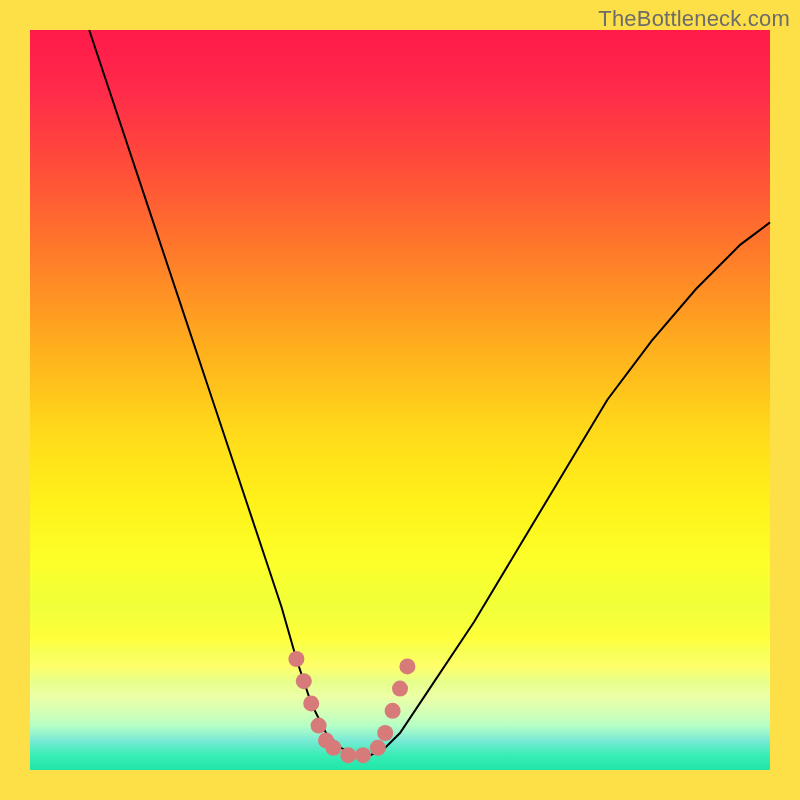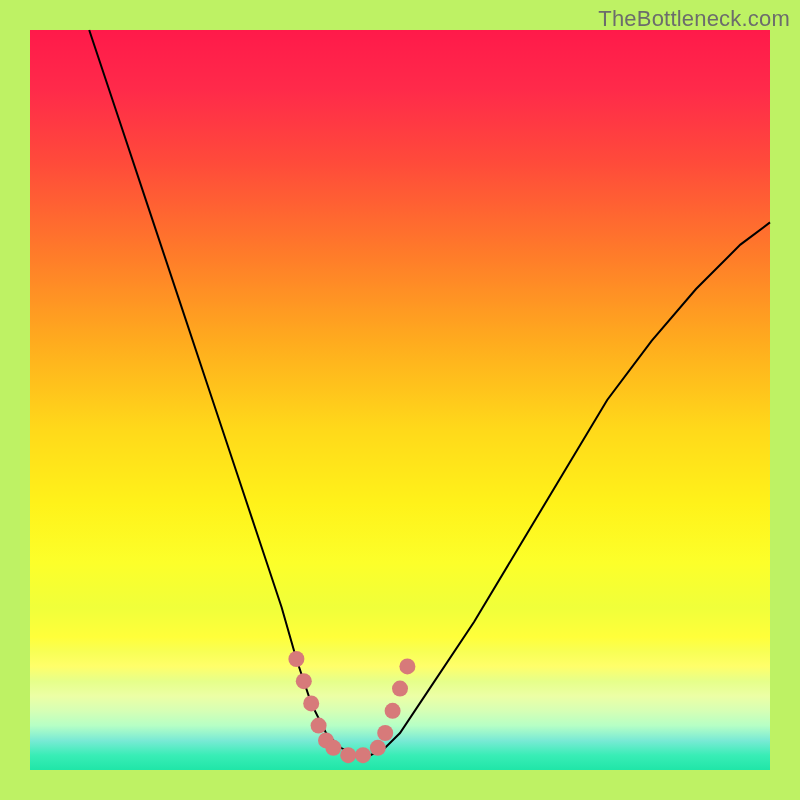--- a/index.html
+++ b/index.html
@@ -1,21 +1,21 @@
 <!DOCTYPE html>
 <html><head>
 <meta charset="utf-8">
 <style>
   * { margin: 0; padding: 0; box-sizing: border-box; }
   html, body { width: 800px; height: 800px; overflow: hidden; background: #000; }
   .frame {
     position: relative;
     width: 800px;
     height: 800px;
-    background: #bef264;
+    background: #fde047;
   }
   .plot-area {
     position: absolute;
     left: 30px;
     top: 30px;
     width: 740px;
     height: 740px;
     background: linear-gradient(to bottom,
       #ff1a4a 0%,
       #ff2a4a 8%,

